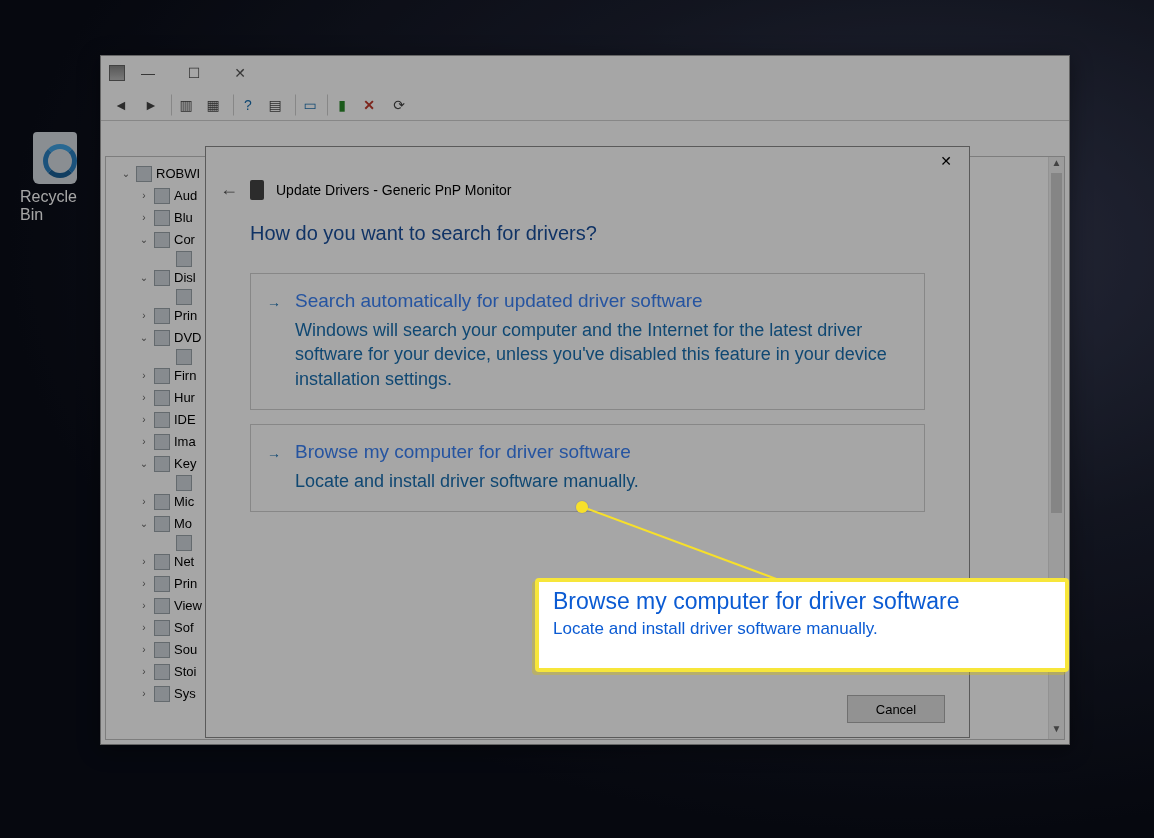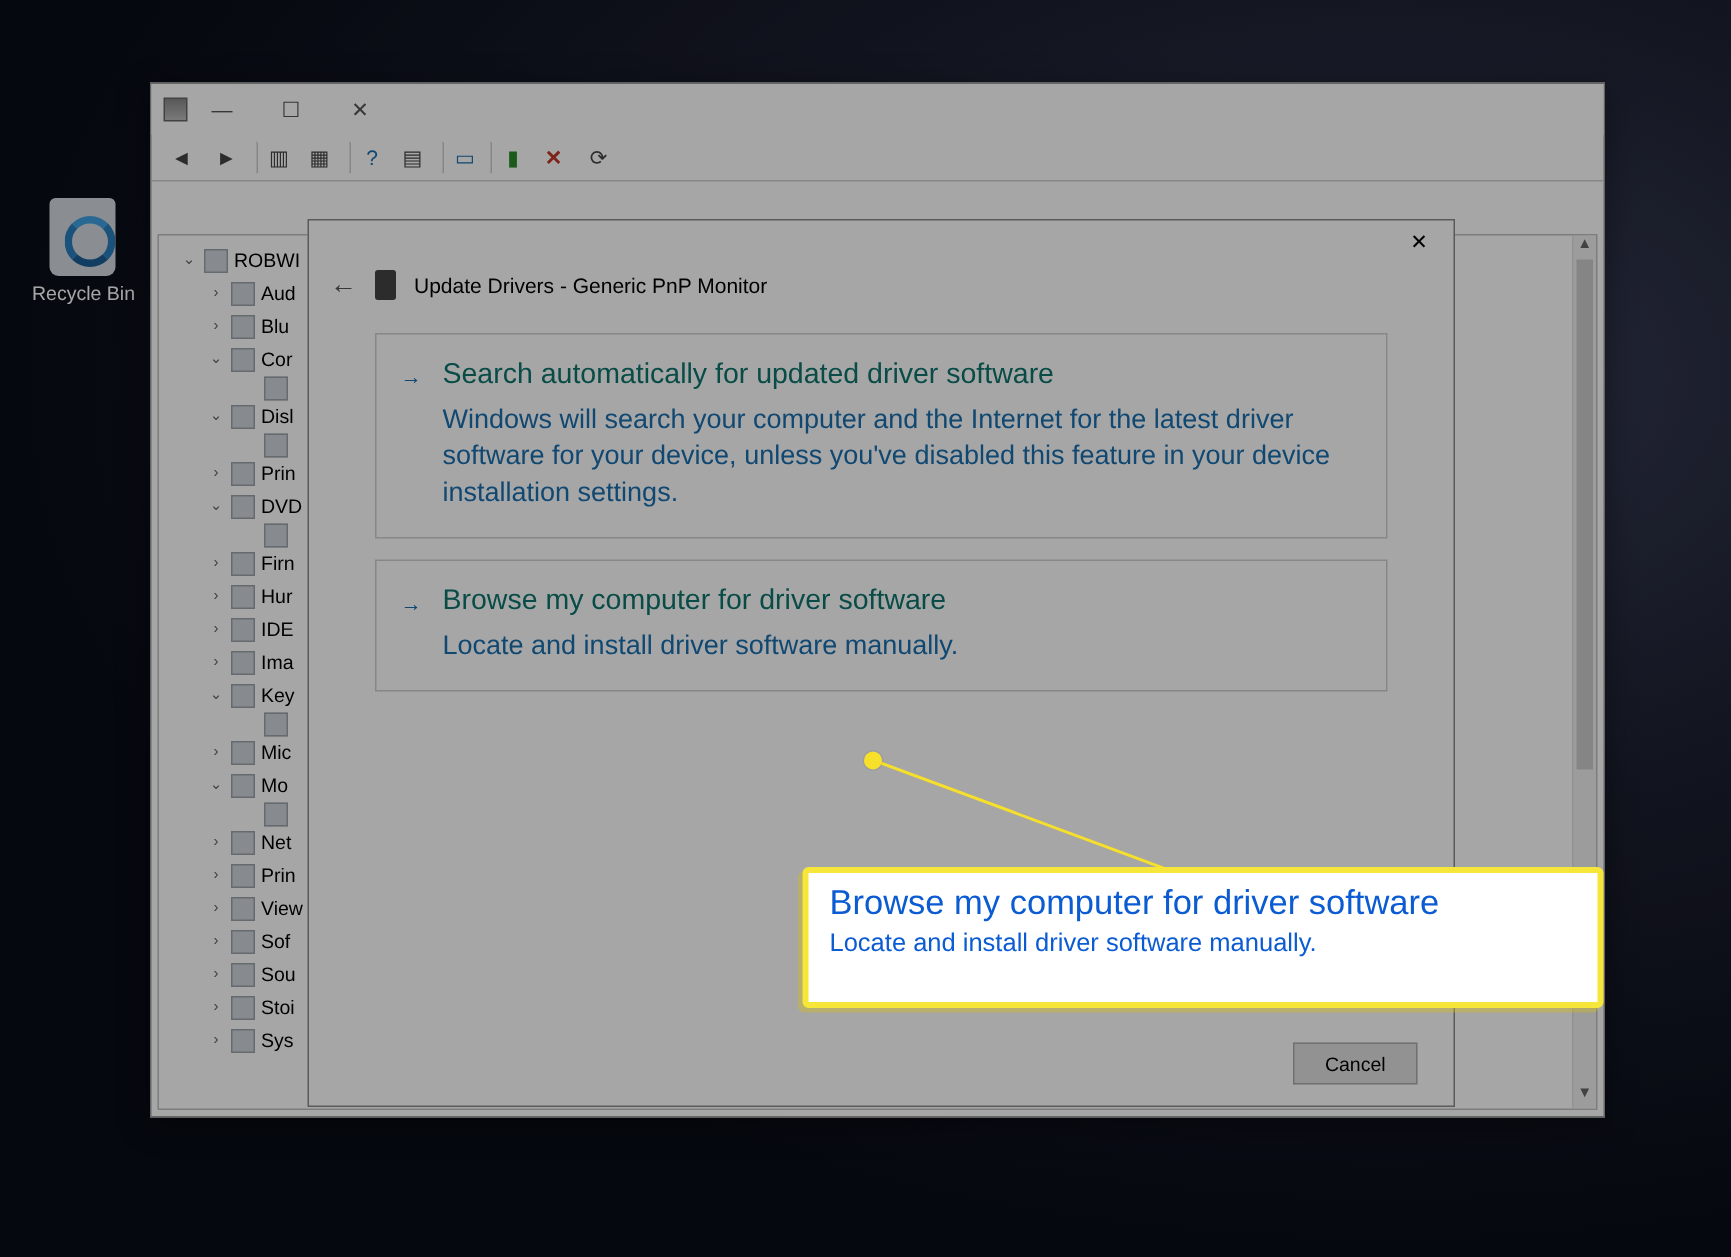--- a/index.html
+++ b/index.html
@@ -10,21 +10,21 @@
   }
   
   .dim-overlay {
     position: absolute; inset:0;
     background: rgba(0,0,0,0.35);
     pointer-events:none;
     z-index: 50;
   }
 
   
-  .desktop-icon { position:absolute; top:132px; left:20px; width:70px; text-align:right; color:#fff; font-size:13px; }
+  .desktop-icon { position:absolute; top:132px; left:20px; width:70px; text-align:left; color:#fff; font-size:16px; }
   .desktop-icon .bin {
     width:44px; height:52px; margin:0 auto 4px;
     background:#d5dbe1; border-radius:4px 4px 6px 6px;
     position:relative;
   }
   .desktop-icon .bin::after{
     content:""; position:absolute; top:12px; left:10px; width:24px; height:24px;
     border:5px solid #2a7fbf; border-top-color:#3fa0e0; border-bottom-color:#1a5f95;
     border-radius:50%;
   }
@@ -62,24 +62,24 @@
   .dlg-head { height:28px; display:flex; justify-content:flex-end; align-items:center; padding-right:6px;}
   .dlg-close { width:34px; height:26px; display:flex; align-items:center; justify-content:center; font-size:14px;}
   .dlg-row2 { display:flex; align-items:center; gap:12px; padding:4px 14px 10px; }
   .dlg-back { font-size:18px; color:#555; }
   .dlg-icon { width:14px; height:20px; background:#444; border-radius:2px;}
   .dlg-title{ font-size:14px; color:#000;text-align:right;}
   .dlg-body { padding: 12px 44px 0; }
   .dlg-question { color:#1a4f9c; font-size:20px; margin-bottom:28px; }
   .opt { border:1px solid #d0d0d0; padding:16px 20px 18px 44px; position:relative; margin-bottom:14px; cursor:pointer;}
   .opt .arrow{ position:absolute; left:16px; top:20px; color:#1a6fb0; font-size:14px;}
-  .opt h3{ color:#0f766e; font-weight:400; font-size:19px; margin-bottom:6px;}
+  .opt h3{ color:#3b82f6; font-weight:400; font-size:19px; margin-bottom:6px;}
   .opt p{ color:#1a6fb0; font-size:18px; line-height:1.35; }
   .dlg-footer { position:absolute; bottom:14px; right:24px; }
-  .btn-cancel{ width:83px; height:28px; background:#e1e1e1; border:1px solid #adadad; font-size:13px;}
+  .btn-cancel{ width:98px; height:28px; background:#e1e1e1; border:1px solid #adadad; font-size:13px;}
 
   
   .callout {
     position:absolute; left:535px; top:578px; width:534px; height:94px;
     background:#fff; border:4px solid #f7e63a; border-radius:4px;
     box-shadow:-3px 3px 0 rgba(210,190,20,.4);
     padding:6px 14px 8px;
     z-index:60;
   }
   .callout h3{ color:#0b5bd3; font-weight:400; font-size:23px; margin-bottom:4px;}
@@ -266,20 +266,21 @@
 <div class="dialog">
   <div class="dlg-head">
     <div class="dlg-close">✕</div>
   </div>
   <div class="dlg-row2">
     <span class="dlg-back">←</span>
     <span class="dlg-icon"></span>
     <span class="dlg-title">Update Drivers - Generic PnP Monitor</span>
   </div>
   <div class="dlg-body">
+    <div class="dlg-question">How do you want to search for drivers?</div>
 
     <div class="opt">
       <span class="arrow">→</span>
       <h3>Search automatically for updated driver software</h3>
       <p>Windows will search your computer and the Internet for the latest driver software for your device, unless you've disabled this feature in your device installation settings.</p>
     </div>
 
     <div class="opt">
       <span class="arrow">→</span>
       <h3>Browse my computer for driver software</h3>

